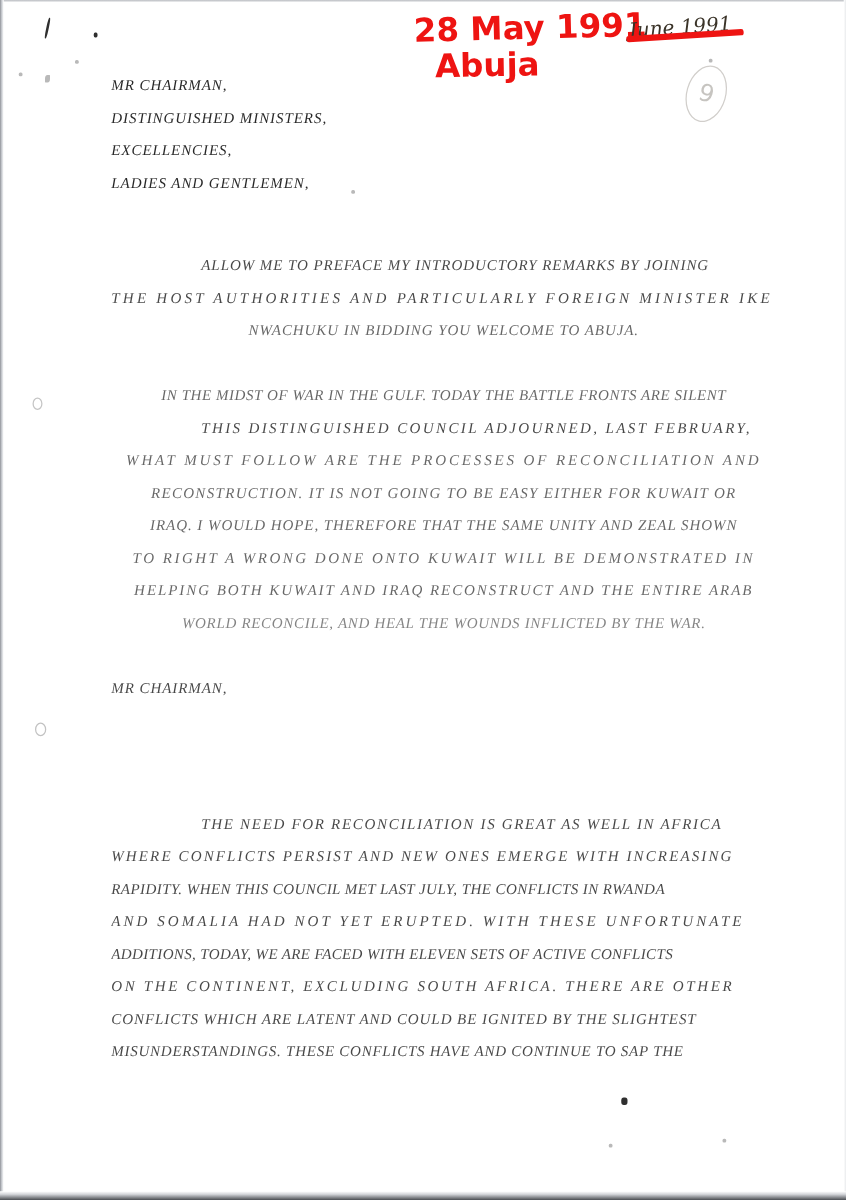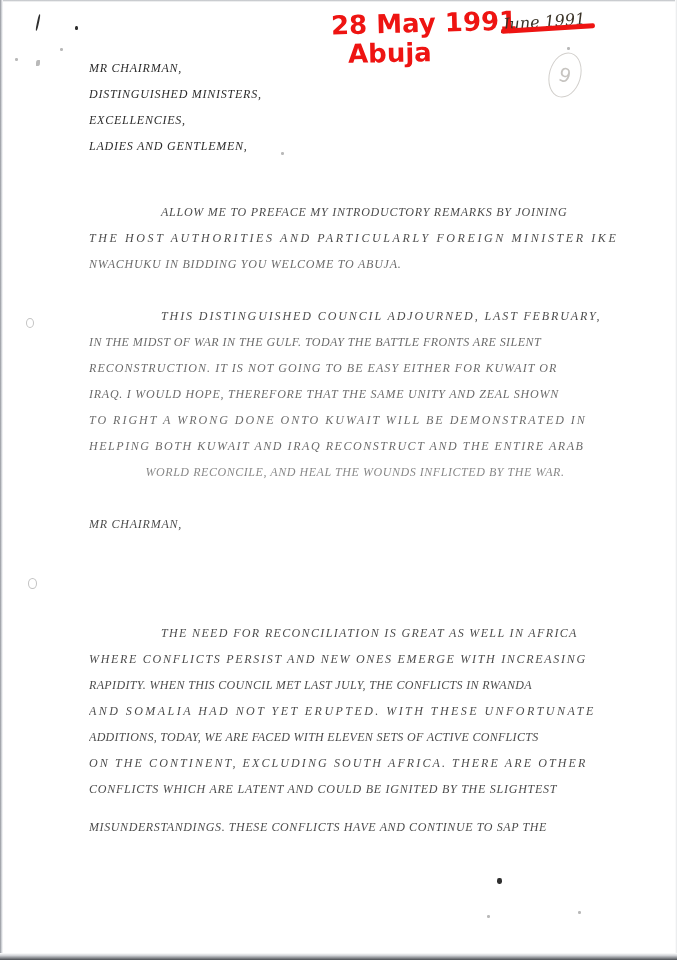--- a/index.html
+++ b/index.html
@@ -116,21 +116,21 @@
   .line {
     height: 26px;
     line-height: 26px;
     white-space: nowrap;
     overflow: hidden;
   }
 
   
   .f1 { opacity: 0.96; }
   .f2 { opacity: 0.82; }
-  .f3 { opacity: 0.68; }
+  .f3 { opacity: 0.68; text-align: center; }
   .f4 { opacity: 0.55; text-align: center; }
 
   .indent { padding-left: 72px; }
   .gap-md { height: 26px; }
   .gap-lg { height: 40px; }
 
   
   .speck {
     position: absolute;
     background: #2f2f2f;
@@ -176,37 +176,38 @@
     <div class="line f1">LADIES AND GENTLEMEN,</div>
 
     <div class="gap-lg"></div>
 
     <div class="line f2 indent">ALLOW ME TO PREFACE MY INTRODUCTORY REMARKS BY JOINING</div>
     <div class="line f2" style="letter-spacing:2.6px;">THE HOST AUTHORITIES AND PARTICULARLY FOREIGN MINISTER IKE</div>
     <div class="line f3">NWACHUKU IN BIDDING YOU WELCOME TO ABUJA.</div>
 
     <div class="gap-md"></div>
 
+    <div class="line f3" style="letter-spacing:0.45px;">IN THE MIDST OF WAR IN THE GULF. TODAY THE BATTLE FRONTS ARE SILENT</div>
     <div class="line f2 indent" style="letter-spacing:1.9px;">THIS DISTINGUISHED COUNCIL ADJOURNED, LAST FEBRUARY,</div>
-    <div class="line f3" style="letter-spacing:0.45px;">IN THE MIDST OF WAR IN THE GULF. TODAY THE BATTLE FRONTS ARE SILENT</div>
+    <div class="line f3" style="letter-spacing:2.3px;">WHAT MUST FOLLOW ARE THE PROCESSES OF RECONCILIATION AND</div>
     <div class="line f3" style="letter-spacing:1.05px;">RECONSTRUCTION. IT IS NOT GOING TO BE EASY EITHER FOR KUWAIT OR</div>
     <div class="line f3" style="letter-spacing:0.75px;">IRAQ. I WOULD HOPE, THEREFORE THAT THE SAME UNITY AND ZEAL SHOWN</div>
     <div class="line f3" style="letter-spacing:2.0px;">TO RIGHT A WRONG DONE ONTO KUWAIT WILL BE DEMONSTRATED IN</div>
     <div class="line f3" style="letter-spacing:1.55px;">HELPING BOTH KUWAIT AND IRAQ RECONSTRUCT AND THE ENTIRE ARAB</div>
     <div class="line f4" style="letter-spacing:0.55px;">WORLD RECONCILE, AND HEAL THE WOUNDS INFLICTED BY THE WAR.</div>
 
     <div class="gap-md"></div>
 
     <div class="line f2">MR CHAIRMAN,</div>
 
     <div class="gap-lg"></div>
 
     <div class="line f2 indent" style="letter-spacing:1.35px;margin-top:43px;">THE NEED FOR RECONCILIATION IS GREAT AS WELL IN AFRICA</div>
     <div class="line f2" style="letter-spacing:1.7px;">WHERE CONFLICTS PERSIST AND NEW ONES EMERGE WITH INCREASING</div>
     <div class="line f2" style="letter-spacing:0.35px;font-style:italic;">RAPIDITY. WHEN THIS COUNCIL MET LAST JULY, THE CONFLICTS IN RWANDA</div>
     <div class="line f2" style="letter-spacing:2.45px;">AND SOMALIA HAD NOT YET ERUPTED. WITH THESE UNFORTUNATE</div>
     <div class="line f2" style="letter-spacing:0.3px;">ADDITIONS, TODAY, WE ARE FACED WITH ELEVEN SETS OF ACTIVE CONFLICTS</div>
     <div class="line f2" style="letter-spacing:2.1px;">ON THE CONTINENT, EXCLUDING SOUTH AFRICA. THERE ARE OTHER</div>
     <div class="line f2" style="letter-spacing:0.75px;">CONFLICTS WHICH ARE LATENT AND COULD BE IGNITED BY THE SLIGHTEST</div>
-    <div class="line f2" style="letter-spacing:0.6px;margin-top:12px;">MISUNDERSTANDINGS. THESE CONFLICTS HAVE AND CONTINUE TO SAP THE</div>
+    <div class="line f2" style="letter-spacing:0.6px;">MISUNDERSTANDINGS. THESE CONFLICTS HAVE AND CONTINUE TO SAP THE</div>
 
   </div>
 </div>
 
 </body></html>

